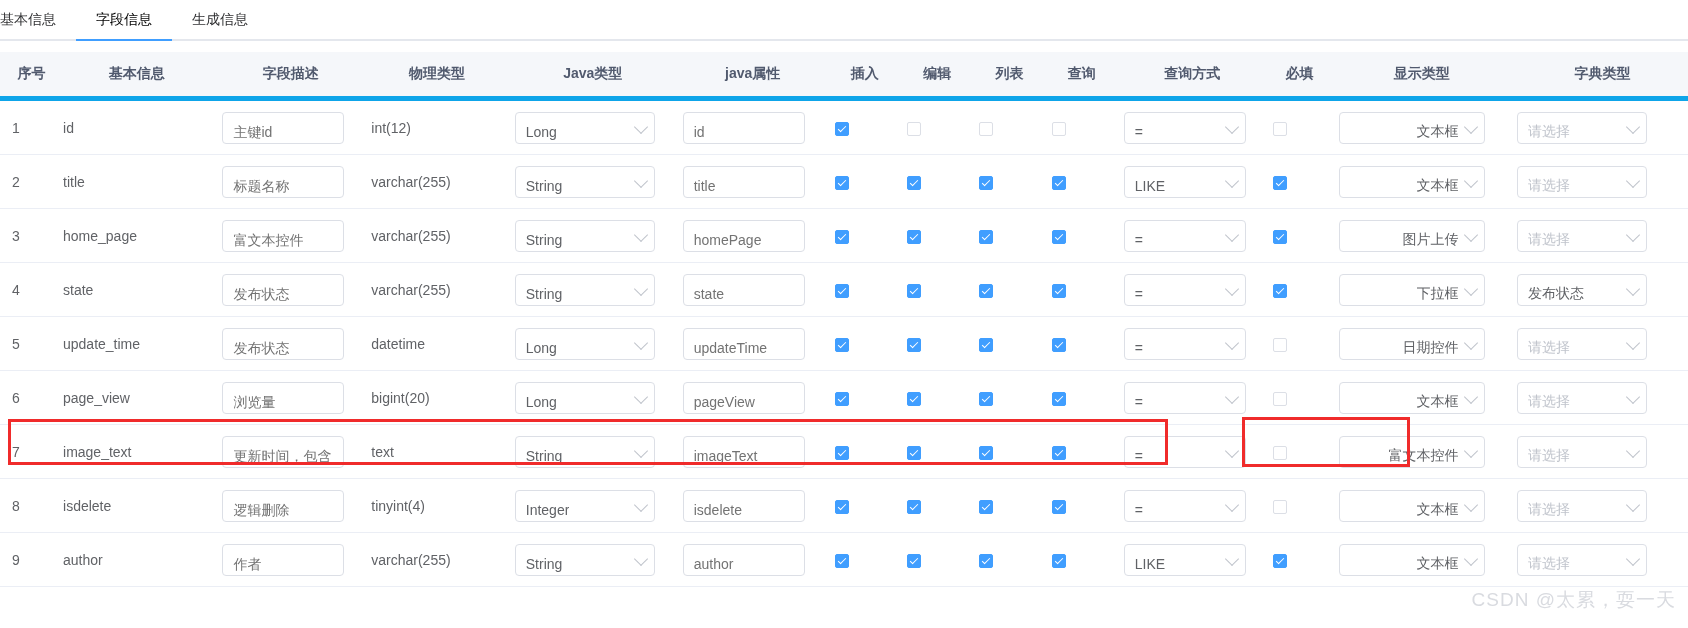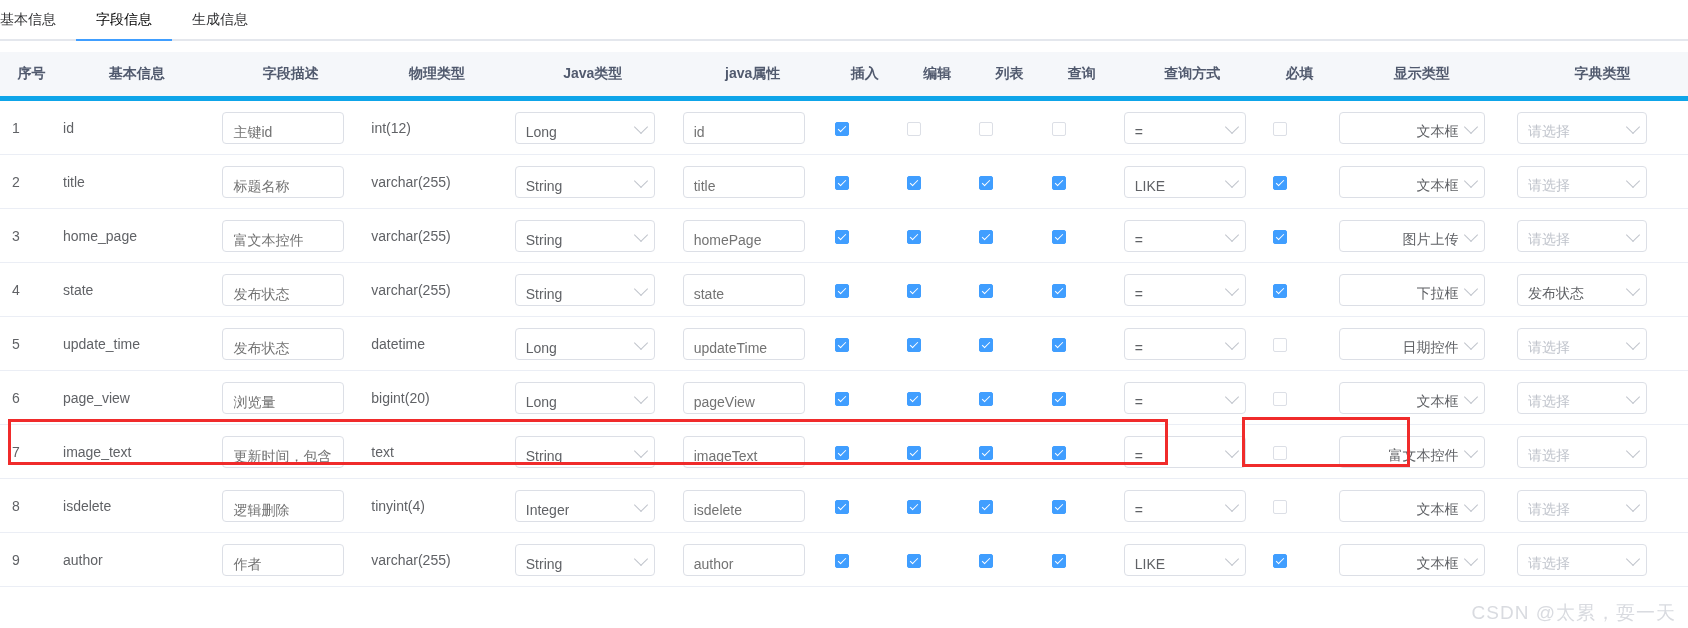--- a/index.html
+++ b/index.html
@@ -200,21 +200,21 @@
     z-index: 30;
     box-sizing: border-box;
   }
   #hl-row { left: 8px;    top: 419px; width: 1160px; height: 46px; }
   #hl-cell{ left: 1242px; top: 417px; width: 168px;  height: 50px; }
 
   
   .watermark {
     position: absolute;
     right: 12px;
-    bottom: 2px;
+    bottom: 15px;
     font-size: 19px;
     color: #d9dbe0;
     letter-spacing: 1px;
     z-index: 40;
     white-space: nowrap;
     font-family: "Liberation Sans", "DejaVu Sans", sans-serif;
   }
 </style>
 </head>
 <body>

